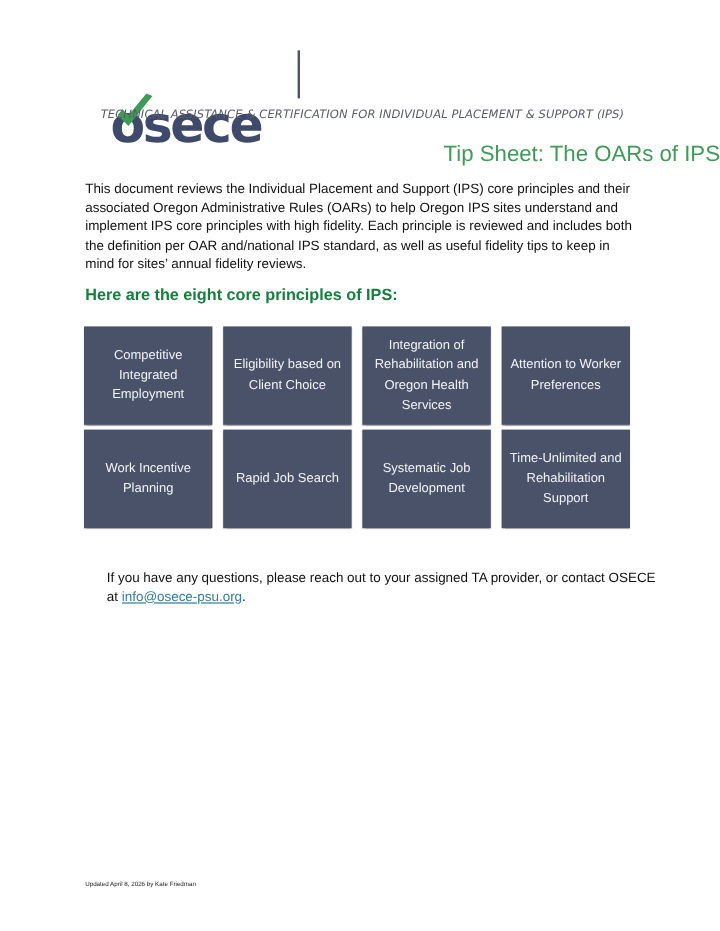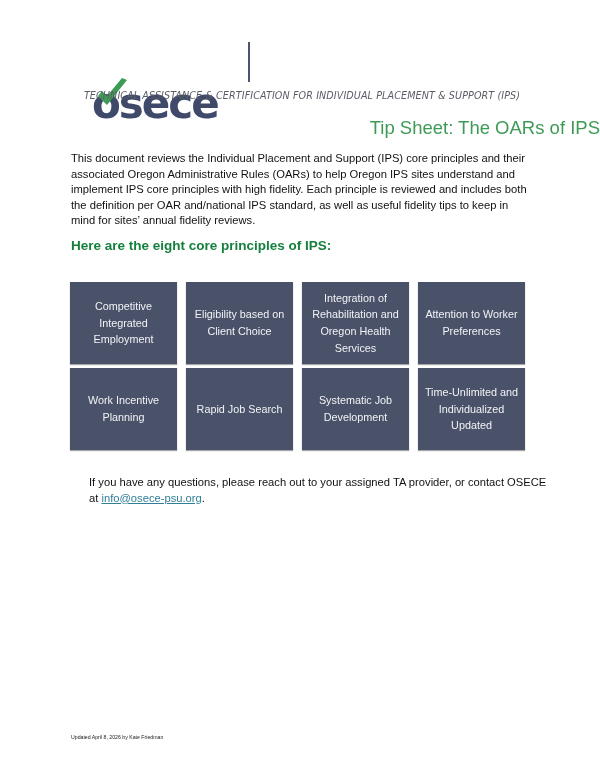--- a/index.html
+++ b/index.html
@@ -7,21 +7,21 @@
   .logo-wrap { position: absolute; left: 76px; top: 36px; width: 450px; height: 56px; }
   .logo-mark { position: absolute; left: 16px; top: 0; width: 165px; height: 50px; margin-top: 40px; }
   .logo-word { position: absolute; left: 0; top: 6px; font-family: "DejaVu Sans", sans-serif; font-weight: bold; font-size: 42px; letter-spacing: -2px; color: #3f4a6b; line-height: 44px; }
   .logo-check { position: absolute; left: 2px; top: 0; width: 36px; height: 34px; }
   .logo-divider { position: absolute; left: 172px; top: 6px; width: 2px; height: 40px; background: #4b5370; }
   .org-name { position: absolute; left: 184px; top: 6px; font-family: "DejaVu Sans", sans-serif; font-size: 17px; line-height: 21px; color: #5a5d66; font-weight: 600; }
   .tagline { position: absolute; left: 82px; top: 90px; width: 440px; font-family: "DejaVu Sans", sans-serif; font-style: italic; font-size: 9.6px; color: #5a5d66; letter-spacing: 0.1px; white-space: nowrap; text-align: center; }
   .title { position: absolute; left: 0; top: 117px; width: 600px; text-align: right; color: #3e9b57; font-family: "Liberation Sans", sans-serif; font-size: 18.5px; }
   .intro { position: absolute; left: 71px; top: 151px; width: 462px; font-size: 11.2px; line-height: 15.6px; color: #111; }
   .subhead { position: absolute; left: 71px; top: 238px; font-size: 13.5px; font-weight: bold; color: #15803d; }
-  .grid { position: absolute; left: 70px; top: 282px; width: 455px; display: grid; grid-template-columns: repeat(4, 107px); grid-auto-rows: 82px; column-gap: 9px; row-gap: 4px; }
+  .grid { position: absolute; left: 70px; top: 272px; width: 455px; display: grid; grid-template-columns: repeat(4, 107px); grid-auto-rows: 82px; column-gap: 9px; row-gap: 4px; }
   .tile { background: #4a5269; box-shadow: 0 1px 1px rgba(0,0,0,0.35); display: flex; align-items: center; justify-content: center; text-align: center; color: #f2f3f6; font-size: 10.8px; line-height: 16.6px; padding: 0 6px; box-sizing: border-box; }
   .contact { position: absolute; left: 71px; top: 457px; width: 462px; font-size: 11.2px; line-height: 15.6px; color: #111; }
   .contact a { color: #2f7f98; text-decoration: underline; }
   .footer { position: absolute; left: 71px; top: 734px; font-size: 5.2px; color: #222; }
 </style>
 </head>
 <body>
 
 <div class="logo-wrap">
   <div class="logo-mark">
@@ -41,21 +41,21 @@
 <div class="subhead">Here are the eight core principles of IPS:</div>
 
 <div class="grid">
   <div class="tile">Competitive Integrated Employment</div>
   <div class="tile">Eligibility based on Client Choice</div>
   <div class="tile">Integration of Rehabilitation and Oregon Health Services</div>
   <div class="tile">Attention to Worker Preferences</div>
   <div class="tile">Work Incentive Planning</div>
   <div class="tile">Rapid Job Search</div>
   <div class="tile">Systematic Job Development</div>
-  <div class="tile">Time-Unlimited and Individualized Updated</div>
+  <div class="tile">Time-Unlimited and Rehabilitation Support</div>
 </div>
 
 <p class="contact" style="margin:18px">
   <span>If you have any questions, please reach out to your assigned TA provider, or contact OSECE at</span>
   <a href="#">info@osece-psu.org</a><span>.</span>
 </p>
 
 <div class="footer">Updated April 8, 2026 by Kate Friedman</div>
 
 </body></html>

